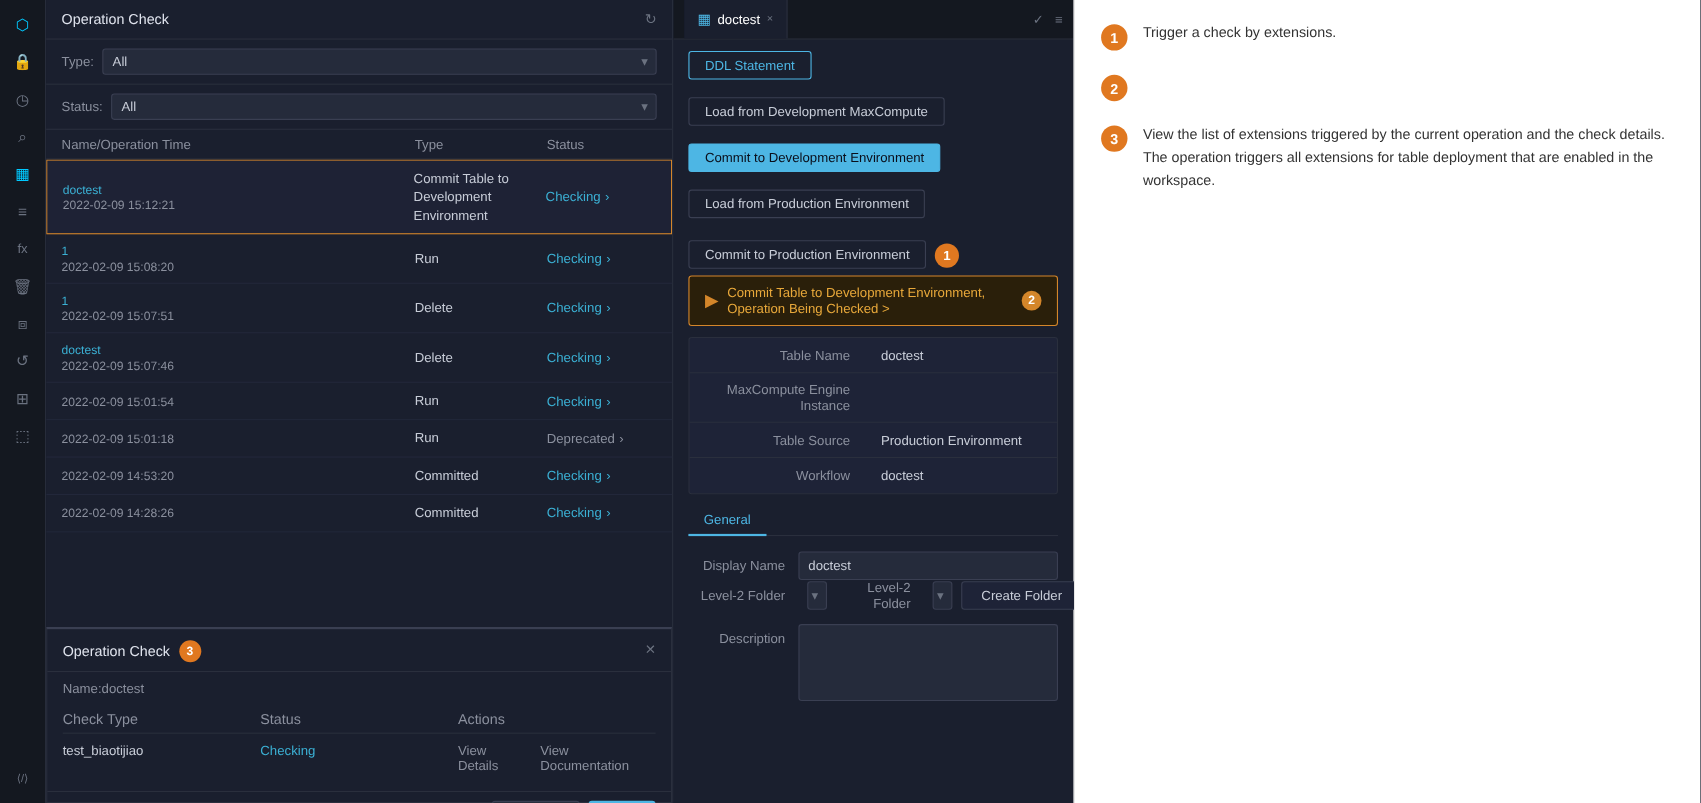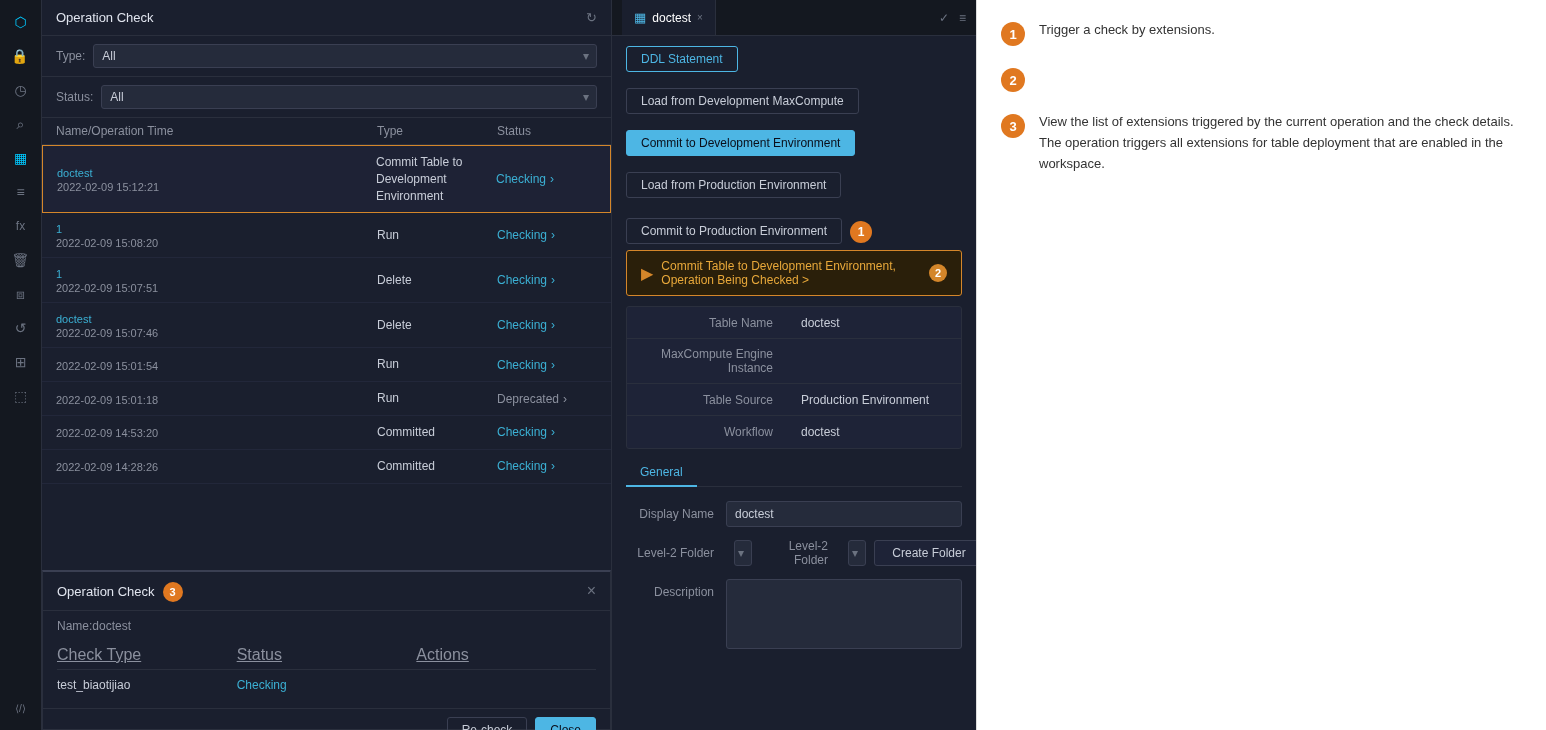--- a/index.html
+++ b/index.html
@@ -174,21 +174,21 @@
     }
     .general-tab {
       padding: 6px 14px; cursor: pointer; font-size: 12px; color: #8b909e;
     }
     .general-tab.active {
       color: #4db6e4; border-bottom: 2px solid #4db6e4; margin-bottom: -1px;
     }
 
     .form-row {
       display: grid; grid-template-columns: 100px 1fr;
-      margin-bottom: 12px; align-items: center;
+      align-items: center;
     }
     .form-label { color: #8b909e; font-size: 12px; text-align: right; padding-right: 12px; }
     .form-input {
       background: #252b3b; border: 1px solid #3a3f52; color: #c8cdd8;
       padding: 5px 8px; border-radius: 3px; font-size: 12px; width: 100%;
     }
     .folder-row {
       display: grid; grid-template-columns: 100px 1fr 80px 1fr 110px 36px;
       margin-bottom: 12px; align-items: center; gap: 8px;
     }
@@ -223,23 +223,22 @@
     }
     .bottom-panel-header {
       display: flex; align-items: center; justify-content: space-between;
       padding: 8px 14px; border-bottom: 1px solid #2a2f3d;
       font-size: 13px; color: #e0e4ee;
     }
     .bottom-panel-body { padding: 8px 14px; }
     .bottom-panel-name { color: #8b909e; font-size: 12px; margin-bottom: 8px; }
     .bottom-table-header {
       display: grid; grid-template-columns: 1fr 1fr 1fr;
-      color: #8b909e; font-size: 16px; padding: 5px 0;
+      color: #8b909e; font-size: 13px; padding: 5px 0;
       border-bottom: 1px solid #2a2f3d;
-      text-decoration: underline;
     }
     .bottom-table-row {
       display: grid; grid-template-columns: 1fr 1fr 1fr;
       font-size: 12px; padding: 8px 0;
     }
     .bottom-actions { display: flex; gap: 12px; }
     .bottom-action-link { color: #8b909e; font-size: 12px; cursor: pointer; }
     .bottom-footer {
       display: flex; justify-content: flex-end; align-items: center; gap: 8px;
       padding: 8px 14px; border-top: 1px solid #2a2f3d;
@@ -416,20 +415,24 @@
     <div class="bottom-panel-body">
       <div class="bottom-panel-name">Name:doctest</div>
       <div class="bottom-table-header">
         <span>Check Type</span>
         <span>Status</span>
         <span>Actions</span>
       </div>
       <div class="bottom-table-row">
         <span>test_biaotijiao</span>
         <span style="color:#3bb0d4">Checking</span>
+        <div class="bottom-actions">
+          <span class="bottom-action-link">View Details</span>
+          <span class="bottom-action-link">View Documentation</span>
+        </div>
       </div>
     </div>
     <div class="bottom-footer">
       <button class="btn-recheck">Re-check</button>
       <button class="btn-close-blue">Close</button>
     </div>
   </div>
 </div>
 
 <div class="main-area">

